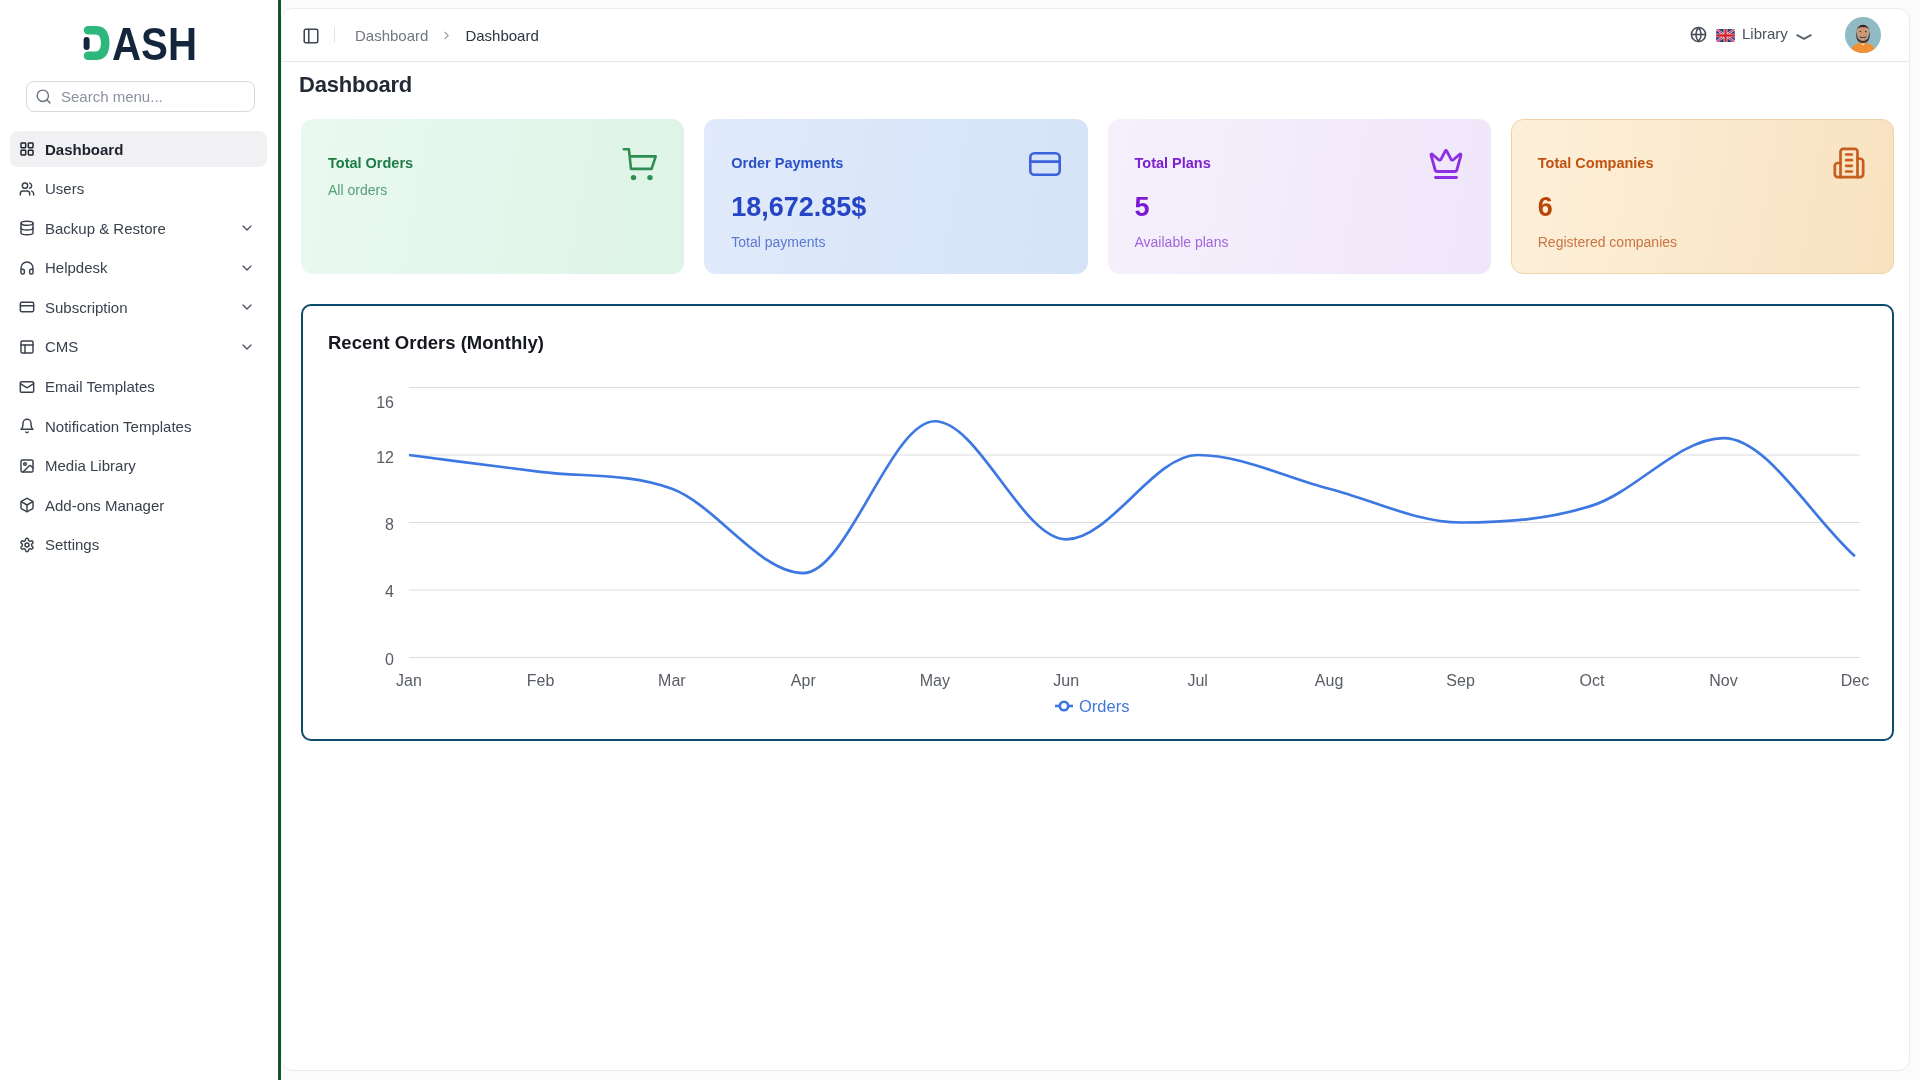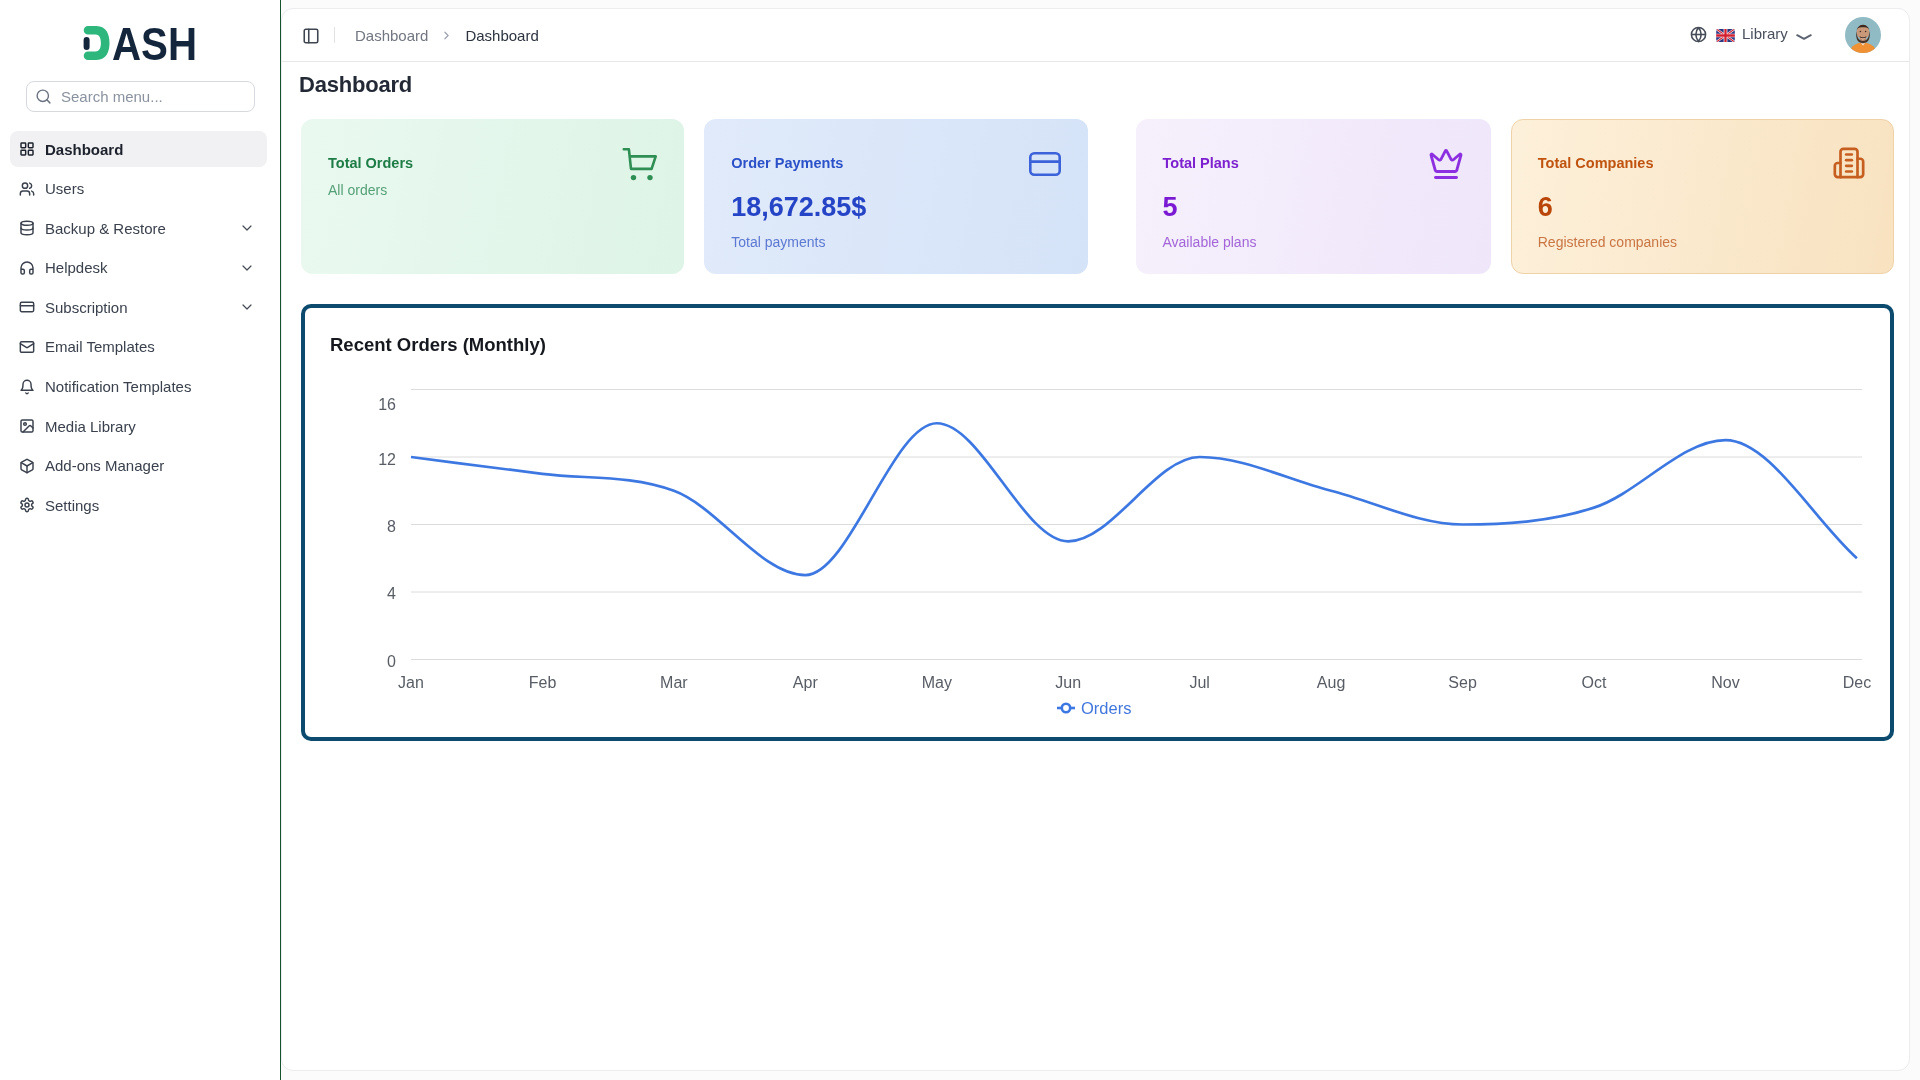--- a/index.html
+++ b/index.html
@@ -1,21 +1,21 @@
 <!DOCTYPE html>
 <html><head>
 <meta charset="utf-8">
 <style>
 * { margin:0; padding:0; box-sizing:border-box; }
 html,body { width:1920px; height:1080px; overflow:hidden; background:#fbfbfc;
   font-family:"Liberation Sans", sans-serif; }
 svg { display:block; }
 
 .sidebar { position:absolute; left:0; top:0; width:281px; height:1080px;
-  background:#fff; border-right:1px solid #14532d; }
+  background:#fff; border-right:3px solid #14532d; }
 .logo { position:absolute; left:83px; top:26px; }
 .search { position:absolute; left:26px; top:81px; width:229px; height:31px;
   border:1px solid #d6dade; border-radius:8px; display:flex; align-items:center;
   padding-left:8px; color:#8a929f; font-size:15px; background:#fff; }
 .search svg { margin-right:9px; }
 .nav { position:absolute; left:10px; top:131px; width:257px; }
 .item { position:relative; height:36px; margin-bottom:3.6px; border-radius:8px;
   display:flex; align-items:center; padding-left:9px; color:#3a414d; font-size:15px; }
 .item.active { background:#f1f1f3; color:#1c212b; font-weight:bold; }
 .item svg.mi { margin-right:10px; }
@@ -40,27 +40,27 @@
   display:grid; grid-template-columns:repeat(4,1fr); gap:20px; }
 .card { position:relative; border-radius:12px; height:155px; padding:36px 27px 0 27px; }
 .card .t { font-size:14.5px; font-weight:bold; }
 .card .n { font-size:27px; font-weight:bold; margin-top:21px; }
 .card .c { font-size:14px; margin-top:11px; }
 .card .ic { position:absolute; top:29px; right:27px; }
 .card1 { background:linear-gradient(100deg,#eaf9f0,#ddf4e6); }
 .card1 .t { color:#1e7c46; } .card1 .n { color:#157a3d; } .card1 .c { color:#55a077; }
 .card2 { background:linear-gradient(100deg,#e0eafa,#d5e3f8); }
 .card2 .t { color:#2b50c8; } .card2 .n { color:#2544c6; } .card2 .c { color:#5c78d2; }
-.card3 { background:linear-gradient(100deg,#f6f0fc,#efe6fa);margin-left:28px; }
+.card3 { background:linear-gradient(100deg,#f6f0fc,#efe6fa); }
 .card3 .t { color:#7c20d0; } .card3 .n { color:#7a1bd3; } .card3 .c { color:#a266d9; }
 .card4 { background:linear-gradient(100deg,#fdf0da,#f8e2c0); border:1px solid #efd2a8;
   padding:35px 26px 0 26px; }
 .card4 .t { color:#c05310; } .card4 .n { color:#ba4509; } .card4 .c { color:#ca7544; }
 .chartcard { position:absolute; left:19px; top:295px; width:1593px; height:437px;
-  border:4px solid #0c4a6e; border-radius:10px; background:#fff; }
+  border:2px solid #0c4a6e; border-radius:10px; background:#fff; }
 .ctitle { position:absolute; left:25px; top:26px; font-size:18.5px; font-weight:bold; color:#15181e; }
 </style>
 </head>
 <body>
 
 <div class="sidebar">
   <div class="logo">
     <svg width="116" height="36" viewBox="0 0 116 36">
       <path d="M5 0 H13.5 C23.5 0 26.5 8.5 26.5 17 C26.5 25.5 23.5 34 13.5 34 H5 A4.3 4.3 0 0 1 5 25.4 H12.5 C16.8 25.4 17.9 21 17.9 17 C17.9 13 16.8 8.6 12.5 8.6 H5 A4.3 4.3 0 0 1 5 0 Z" fill="#2eb77d"></path>
       <rect x="0.6" y="11" width="6" height="13" rx="3" fill="#14263c"></rect>
@@ -112,20 +112,31 @@
         <svg class="chev" width="16" height="16" viewBox="0 0 24 24" fill="none" stroke="#454c57" stroke-width="1.8" stroke-linecap="round" stroke-linejoin="round">
           <path d="m6 9 6 6 6-6"></path>
         </svg>
       </div>
     <div class="item">
         <svg class="mi" width="16" height="16" viewBox="0 0 24 24" fill="none" stroke="currentColor" stroke-width="2.2" stroke-linecap="round" stroke-linejoin="round">
           <rect x="2" y="5" width="20" height="14" rx="2"></rect>
           <line x1="2" y1="10" x2="22" y2="10"></line>
         </svg>
         <span>Subscription</span>
+        <svg class="chev" width="16" height="16" viewBox="0 0 24 24" fill="none" stroke="#454c57" stroke-width="1.8" stroke-linecap="round" stroke-linejoin="round">
+          <path d="m6 9 6 6 6-6"></path>
+        </svg>
+      </div>
+    <div class="item">
+        <svg class="mi" width="16" height="16" viewBox="0 0 24 24" fill="none" stroke="currentColor" stroke-width="2.2" stroke-linecap="round" stroke-linejoin="round">
+          <rect x="3" y="3" width="18" height="18" rx="2"></rect>
+          <path d="M3 9h18"></path>
+          <path d="M9 21V9"></path>
+        </svg>
+        <span>CMS</span>
         <svg class="chev" width="16" height="16" viewBox="0 0 24 24" fill="none" stroke="#454c57" stroke-width="1.8" stroke-linecap="round" stroke-linejoin="round">
           <path d="m6 9 6 6 6-6"></path>
         </svg>
       </div>
     <div class="item">
         <svg class="mi" width="16" height="16" viewBox="0 0 24 24" fill="none" stroke="currentColor" stroke-width="2.2" stroke-linecap="round" stroke-linejoin="round">
           <rect x="2" y="4" width="20" height="16" rx="2"></rect>
           <path d="m22 7-8.97 5.7a1.94 1.94 0 0 1-2.06 0L2 7"></path>
         </svg>
         <span>Email Templates</span>

